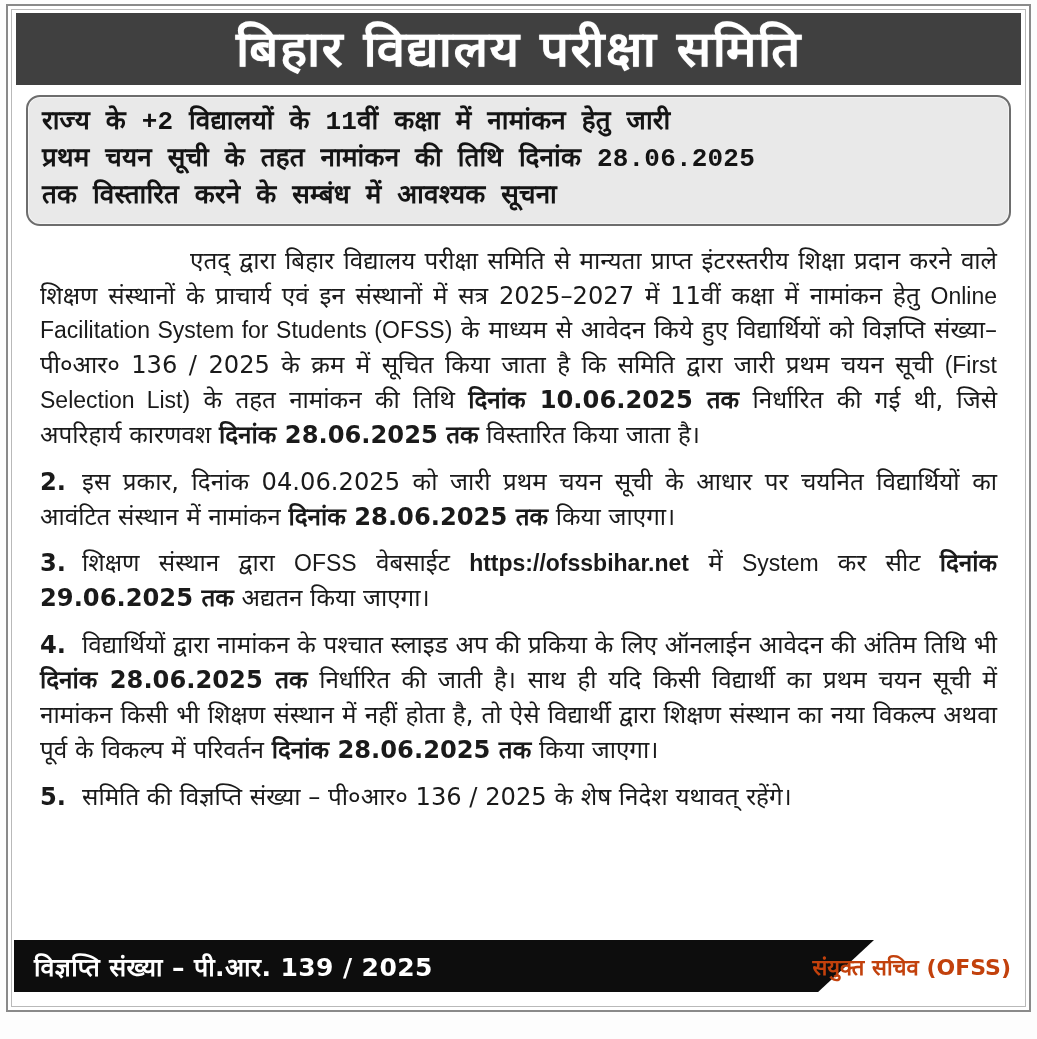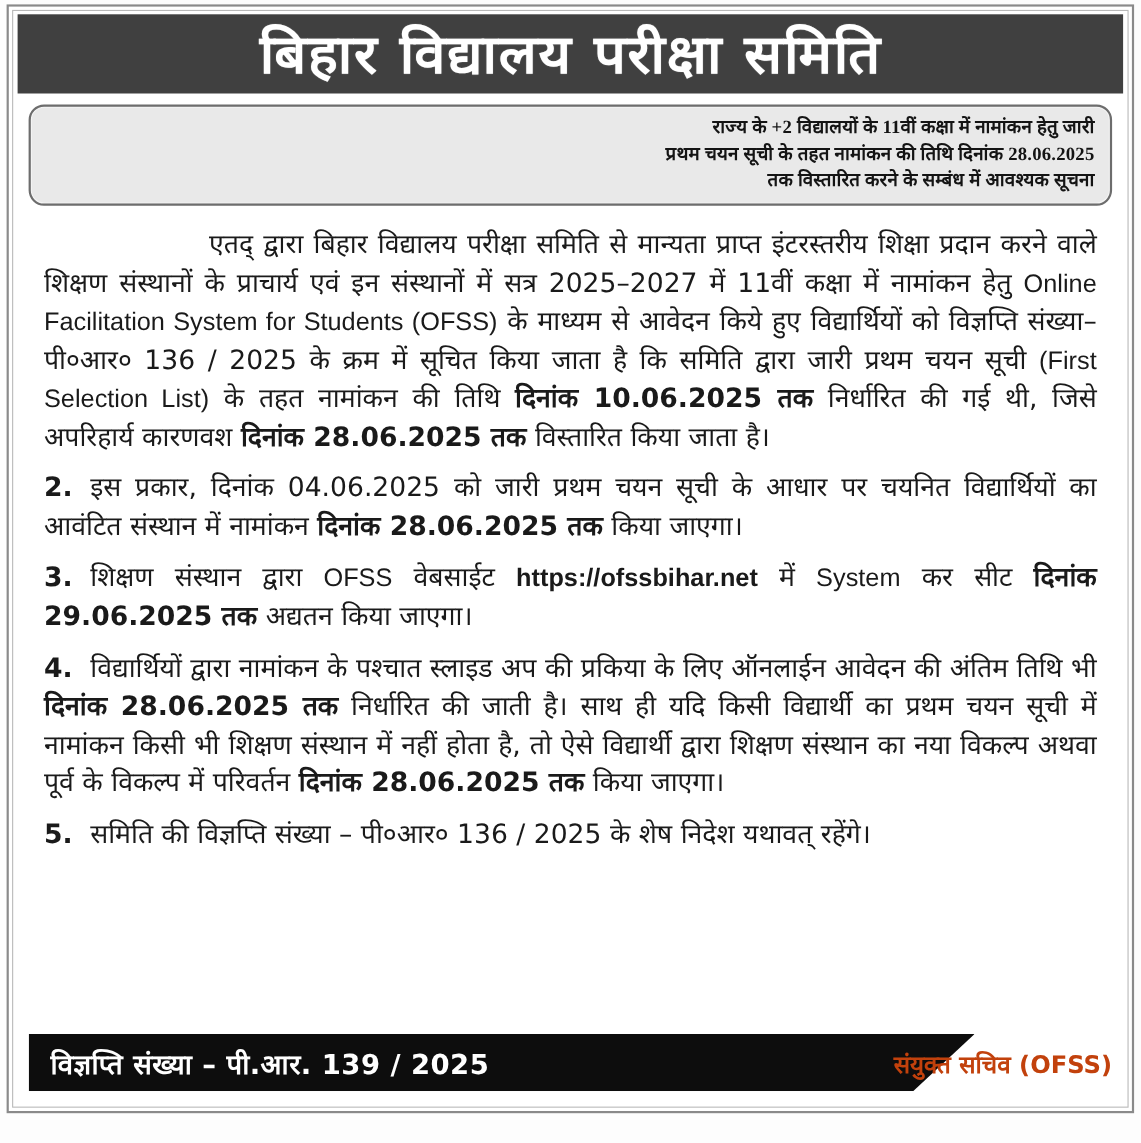--- a/index.html
+++ b/index.html
@@ -71,23 +71,23 @@
   
   .subject-box {
     margin: 10px 14px 0 14px;
     border: 2px solid #6d6d6d;
     border-radius: 14px;
     background: #e9e9e9;
     padding: 7px 14px 9px 14px;
     box-shadow: inset 0 0 0 1px #f4f4f4;
   }
   .subject-line {
-    text-align: right;
-    font-family: Liberation Serif, serif;
-    font-size: 17px;
+    text-align: left;
+    font-family: Liberation Mono, monospace;
+    font-size: 26px;
     font-weight: bold;
     color: #141414;
     line-height: 1.42;
     letter-spacing: 0.2px;
     white-space: nowrap;
   }
 
   
   .body-text {
     padding: 6px 16px 0 16px;
@@ -119,21 +119,21 @@
   }
   .latin-bold {
     font-family: "Liberation Sans", sans-serif;
     font-size: 23px;
     font-weight: bold;
   }
 
   
   .footer {
     position: absolute;
-    left: 12px;
+    left: 0;
     right: 0;
     bottom: 2px;
     height: 64px;
     text-decoration: underline;
   }
   .footer-band {
     position: absolute;
     left: 2px;
     top: 0;
     width: 860px;

